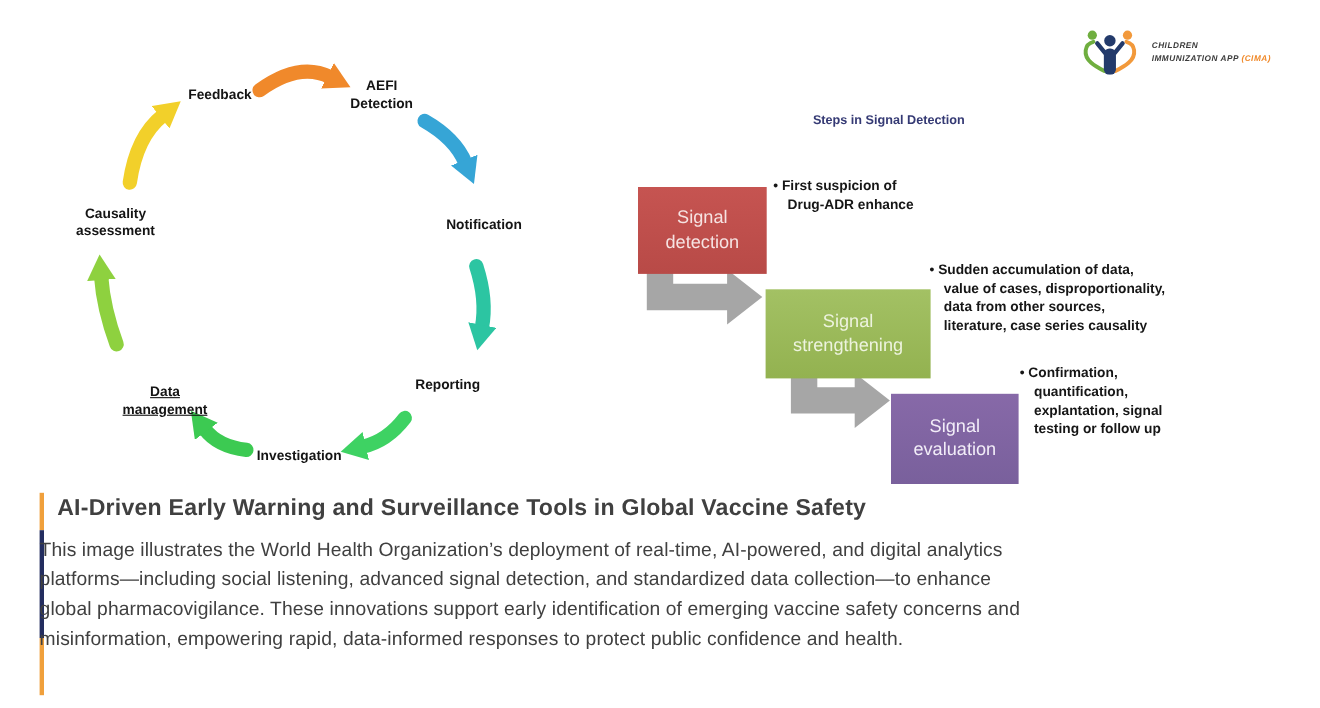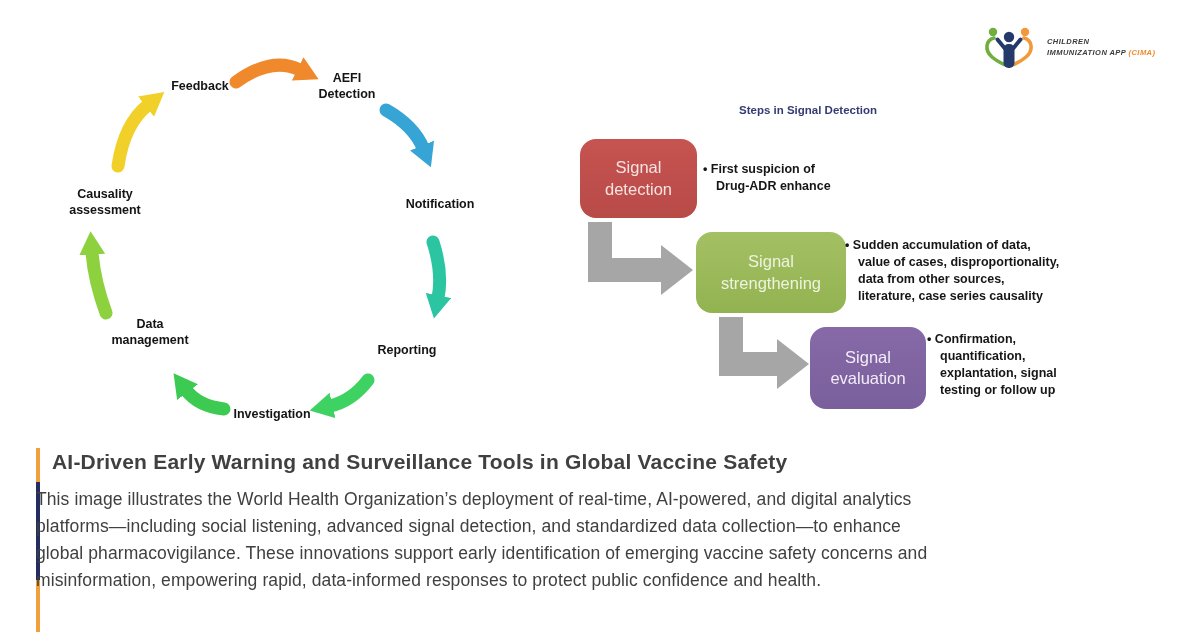--- a/index.html
+++ b/index.html
@@ -13,23 +13,23 @@
     text-align:center; white-space:pre-line; line-height:1.3;
   }
   
   .arrow-layer { position:absolute; left:0; top:0; width:1200px; height:644px; }
   
   .fc-heading {
     position:absolute; left:698px; top:104px; width:220px; text-align:center;
     font-weight:700; font-size:11.5px; color:#353a74;
   }
   .fc-box {
-    position:absolute; border-radius:16px; display:flex; align-items:center;
+    position:absolute; border-radius:0; display:flex; align-items:center;
     justify-content:center; text-align:center; white-space:pre-line;
-    font-size:16.5px; line-height:1.28; font-weight:400;
+    font-size:16.5px; line-height:1.28; font-weight:400;margin-top:31px;
   }
   .fc-box.red    { left:580px; top:139px; width:117px; height:79px;
                    background:linear-gradient(180deg,#c65451,#b84a47); color:#f6e3e2; }
   .fc-box.green  { left:696px; top:232px; width:150px; height:81px;
                    background:linear-gradient(180deg,#a3c164,#93b250); color:#edf3de; }
   .fc-box.purple { left:810px; top:327px; width:116px; height:82px;
                    background:linear-gradient(180deg,#8769a8,#79609c); color:#f2edf8; }
   .fc-note {
     position:absolute; font-size:12.5px; font-weight:600; color:#161616;
     line-height:1.35; white-space:pre-line; padding-left:13px; text-indent:-13px;
@@ -102,21 +102,21 @@
     <path d="M588,222 L612,222 L612,258 L661,258 L661,245 L693,270 L661,295 L661,282 L588,282 Z" fill="#a6a6a6"></path>
     <path d="M719,317 L743,317 L743,352 L777,352 L777,339 L809,364 L777,389 L777,376 L719,376 Z" fill="#a6a6a6"></path>
   </svg>
 
   <div class="cyc-label" style="left:160px; top:78px; width:80px;">Feedback</div>
   <div class="cyc-label" style="left:307px; top:70px; width:80px;">AEFI
 Detection</div>
   <div class="cyc-label" style="left:395px; top:196px; width:90px;">Notification</div>
   <div class="cyc-label" style="left:367px; top:342px; width:80px;">Reporting</div>
   <div class="cyc-label" style="left:222px; top:406px; width:100px;">Investigation</div>
-  <div class="cyc-label" style="left:100px; top:316px; width:100px;">Data
+  <div class="cyc-label" style="left:100px; top:348px; width:100px;text-decoration:underline;">Data
 management</div>
   <div class="cyc-label" style="left:55px; top:186px; width:100px;">Causality
 assessment</div>
 
   <div class="fc-heading">Steps in Signal Detection</div>
 
   <div class="fc-box red">Signal
 detection</div>
   <div class="fc-box green">Signal
 strengthening</div>

